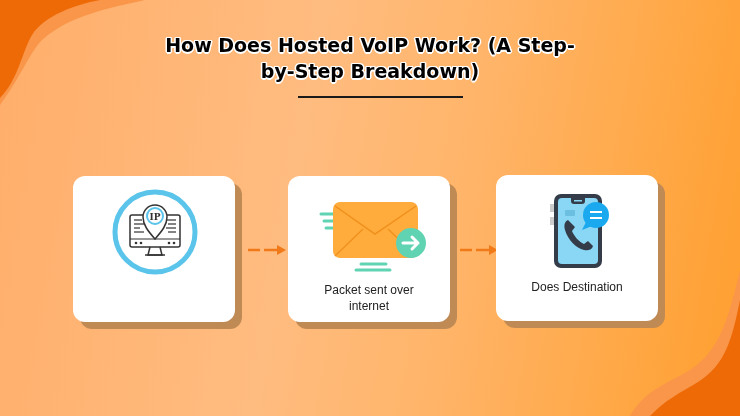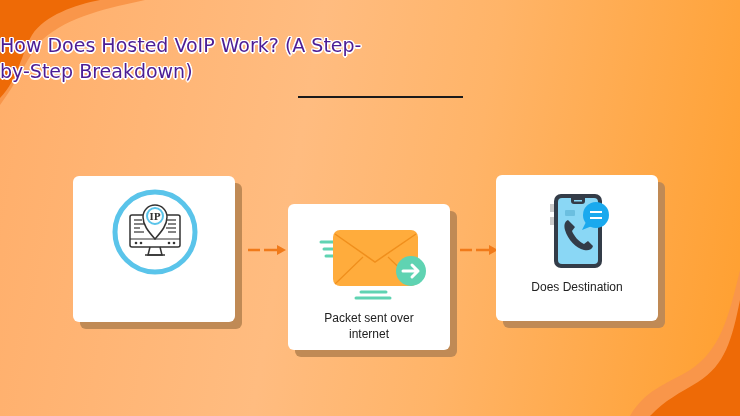--- a/index.html
+++ b/index.html
@@ -1,25 +1,25 @@
 <!DOCTYPE html>
 <html><head>
 <meta charset="utf-8">
 <style>
   html,body{margin:0;padding:0;}
   body{width:740px;height:416px;overflow:hidden;position:relative;
     font-family:"DejaVu Sans","Liberation Sans",sans-serif;
     background:linear-gradient(100deg,#ffae6a 0%,#ffbc80 40%,#ffb468 62%,#ff9f2e 100%);}
   .blob{position:absolute;}
-  .title{position:absolute;left:0;right:0;top:32px;
-    font-family:"DejaVu Sans",sans-serif;font-weight:normal;font-size:19px;line-height:26px;color:#4c1d95;
+  .title{position:absolute;left:0;right:0;top:32px;text-align:center;
+    font-family:"DejaVu Sans",sans-serif;font-weight:bold;font-size:19px;line-height:26px;color:#000000;
     text-shadow:-1.5px 0 #fff,1.5px 0 #fff,0 -1.5px #fff,0 1.5px #fff,-1px -1px #fff,1px 1px #fff,-1px 1px #fff,1px -1px #fff;}
   .title .l{display:block;}
   .underline{position:absolute;left:298px;top:96px;width:165px;height:2px;background:#1a1a1a;}
-  .card{position:absolute;background:#fff;border-radius:6px;box-shadow:7px 7px 0 #c08a55;}
+  .card{position:absolute;background:#fff;border-radius:12px;box-shadow:7px 7px 0 #c08a55;}
   .card .label{position:absolute;left:0;right:0;text-align:center;font-family:"Liberation Sans",sans-serif;font-size:12px;color:#222;line-height:16px;}
   .arrow{position:absolute;}
 </style>
 </head>
 <body>
 
 <svg class="blob" style="left:0;top:0" width="160" height="110" viewBox="0 0 160 110">
   <path d="M0 0 H145 C110 8 70 15 42 40 C28 55 22 75 0 105 Z" fill="#f9964a"></path>
   <path d="M0 0 H100 C75 5 45 15 32 35 C22 52 18 80 0 98 Z" fill="#ee6a06"></path>
 </svg>
@@ -60,21 +60,21 @@
     <text x="45" y="32.5" text-anchor="middle" font-family="DejaVu Serif,serif" font-size="9" font-weight="bold" fill="#333">IP</text>
   </svg>
 </div>
 
 <svg class="arrow" style="left:248px;top:244px" width="40" height="12" viewBox="0 0 40 12">
   <line x1="0" y1="6" x2="12" y2="6" stroke="#f07a1a" stroke-width="2.5"></line>
   <line x1="16" y1="6" x2="30" y2="6" stroke="#f07a1a" stroke-width="2.5"></line>
   <path d="M29 1 L38 6 L29 11 Z" fill="#f07a1a"></path>
 </svg>
 
-<div class="card" style="left:288px;top:176px;width:162px;height:146px;margin-top:28px;">
+<div class="card" style="left:288px;top:176px;width:162px;height:146px;">
   <svg style="position:absolute;left:30px;top:20px" width="112" height="80" viewBox="0 0 112 80">
     <g stroke="#5fd3b2" stroke-width="3" stroke-linecap="round">
       <line x1="3" y1="18" x2="15" y2="18"></line>
       <line x1="6" y1="25" x2="15" y2="25"></line>
       <line x1="8" y1="32" x2="15" y2="32"></line>
       <line x1="43" y1="68" x2="68" y2="68"></line>
       <line x1="38" y1="74" x2="72" y2="74"></line>
     </g>
     <rect x="15" y="6" width="85" height="56" rx="7" fill="#ffac3c"></rect>
     <path d="M17 10 L57 38 L98 10" fill="none" stroke="#f08f1c" stroke-width="1.5"></path>

